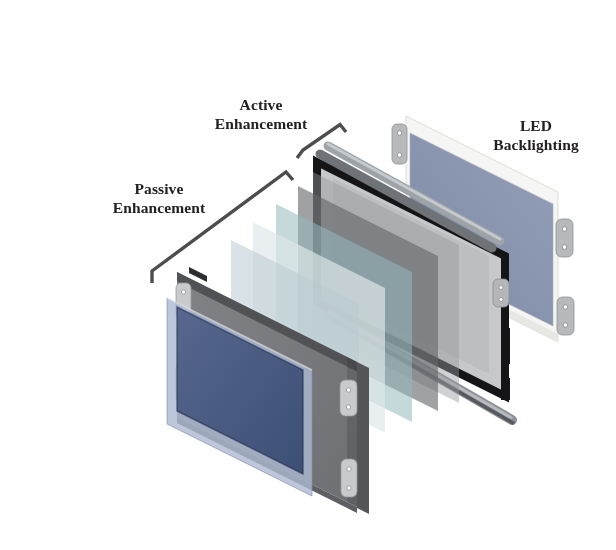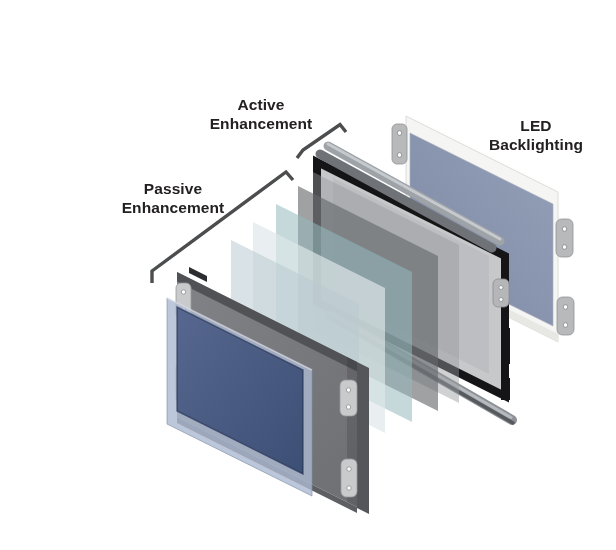--- a/index.html
+++ b/index.html
@@ -1,35 +1,35 @@
 <!DOCTYPE html>
 <html><head>
 <meta charset="utf-8">
 <style>
   html,body{margin:0;padding:0;background:#ffffff;}
   #stage{
     position:relative;
     width:616px;height:550px;
     background:#ffffff;
     overflow:hidden;
-    font-family:Liberation Sans, sans-serif;
+    font-family:Liberation Serif, serif;
   }
   #artwork{position:absolute;left:0;top:0;}
   .label{
     position:absolute;
     font-weight:bold;
     font-size:15.5px;
     line-height:19px;
     color:#232021;
     text-align:center;
     white-space:pre-line;
     letter-spacing:0.1px;
   }
   .label-active{left:176px;top:95px;width:170px;}
-  .label-passive{left:88px;top:179px;width:170px;text-align:center;}
+  .label-passive{left:74px;top:179px;width:170px;text-align:center;}
   .label-led{left:451px;top:116px;width:170px;}
   .label-bonding{left:391px;top:466px;width:170px;}
 </style>
 </head>
 <body>
 
 <div id="stage">
 
   <svg id="artwork" width="616" height="550" viewBox="0 0 616 550">
     <defs>

